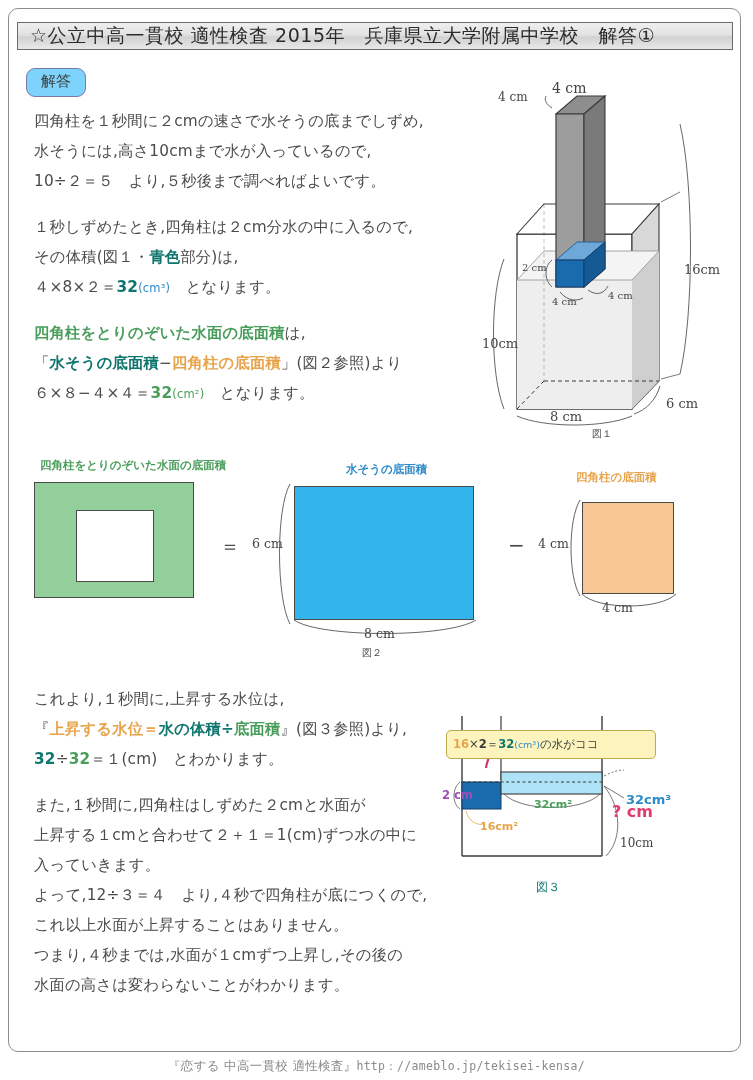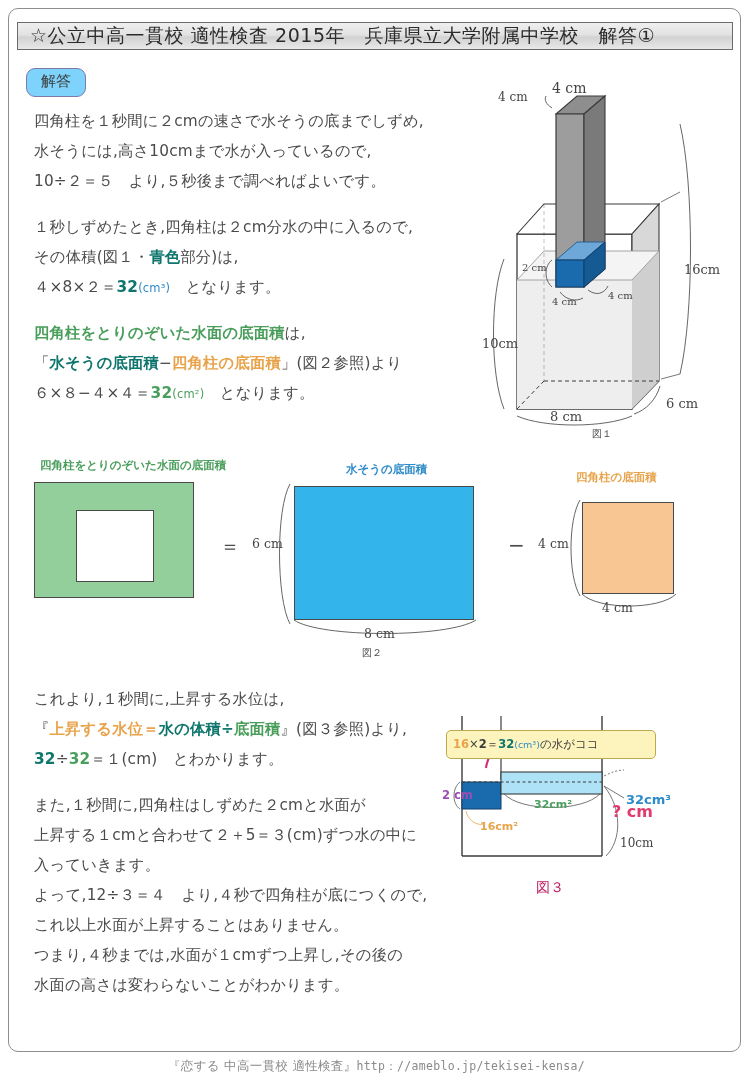--- a/index.html
+++ b/index.html
@@ -61,21 +61,21 @@
   .capt{position:absolute;font-size:11.5px;font-weight:bold;white-space:nowrap;}
   .rect{position:absolute;box-sizing:border-box;}
   .opsym{position:absolute;font-size:20px;color:#4a4a4a;}
   
   .fig3{position:absolute;left:444px;top:716px;width:300px;height:190px;}
   .callout{
     position:absolute;left:2px;top:14px;width:196px;
     background:#fdf4bd;border:1px solid #b9ab4e;border-radius:5px;
     padding:5px 6px;font-size:11.5px;line-height:17px;color:#3b3b3b;
   }
-  .fig-caption{position:absolute;font-size:14px;color:#be185d;}
+  .fig-caption{position:absolute;font-size:12px;color:#0f766e;}
   
   .footer{
     position:absolute;left:0;top:1058px;width:753px;text-align:center;
     font-size:12.5px;color:#8a8a8a;letter-spacing:0.3px;
   }
   .footer .url{font-family:"DejaVu Sans Mono","Liberation Mono",monospace;font-size:11.5px;}
 </style>
 </head>
 <body>
 
@@ -205,21 +205,21 @@
   <div>
     <span>『</span><span class="c-orange-b">上昇する水位</span><span class="c-orange-b">＝</span><span class="c-blue-b">水の体積</span><span class="c-blue-b">÷</span><span class="c-green-b">底面積</span><span>』(図３参照)より,</span>
   </div>
   <div>
     <span class="c-blue-b">32</span><span>÷</span><span class="c-green-b">32</span><span>＝１(cm)　とわかります。</span>
   </div>
 </div>
 
 <div class="txt b5">
   <div>また,１秒間に,四角柱はしずめた２cmと水面が</div>
-  <div>上昇する１cmと合わせて２＋5＝３(cm)ずつ水の中に</div>
+  <div>上昇する１cmと合わせて２＋１＝1(cm)ずつ水の中に</div>
   <div>入っていきます。</div>
 </div>
 
 <div class="txt b6">
   <div>よって,12÷３＝４　より,４秒で四角柱が底につくので,</div>
   <div>これ以上水面が上昇することはありません。</div>
   <div>つまり,４秒までは,水面が１cmずつ上昇し,その後の</div>
   <div>水面の高さは変わらないことがわかります。</div>
 </div>
 

